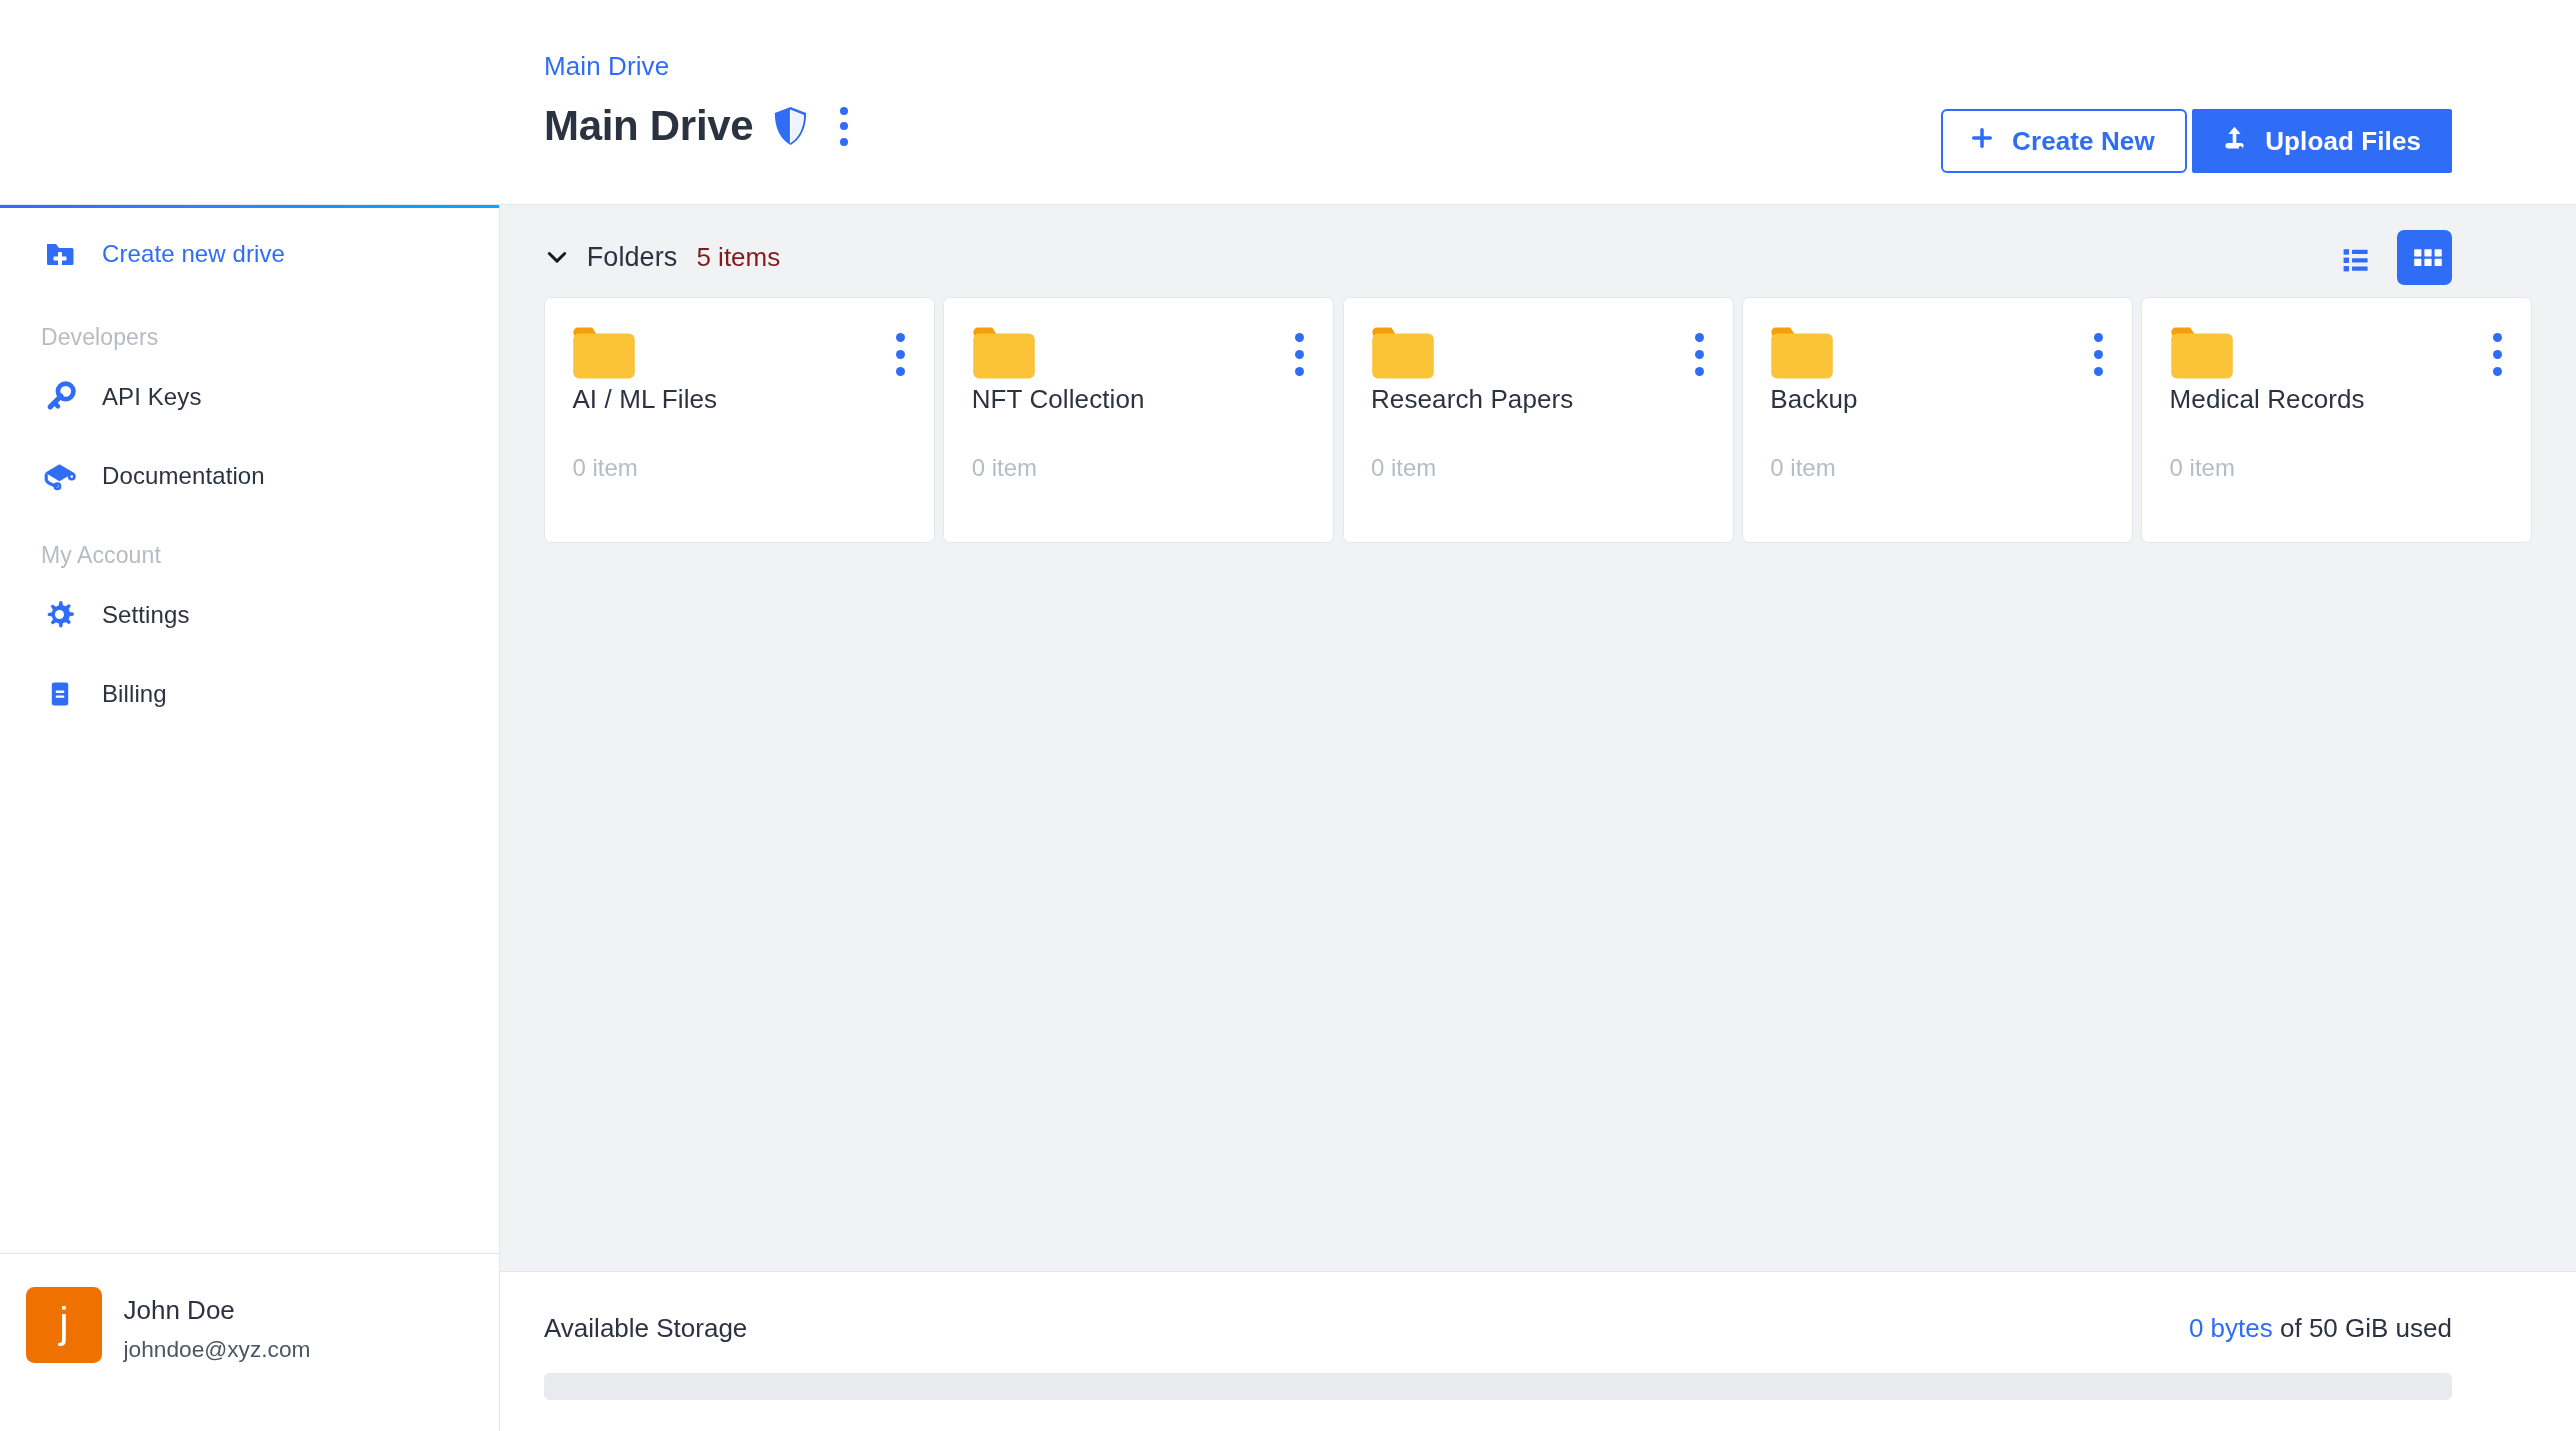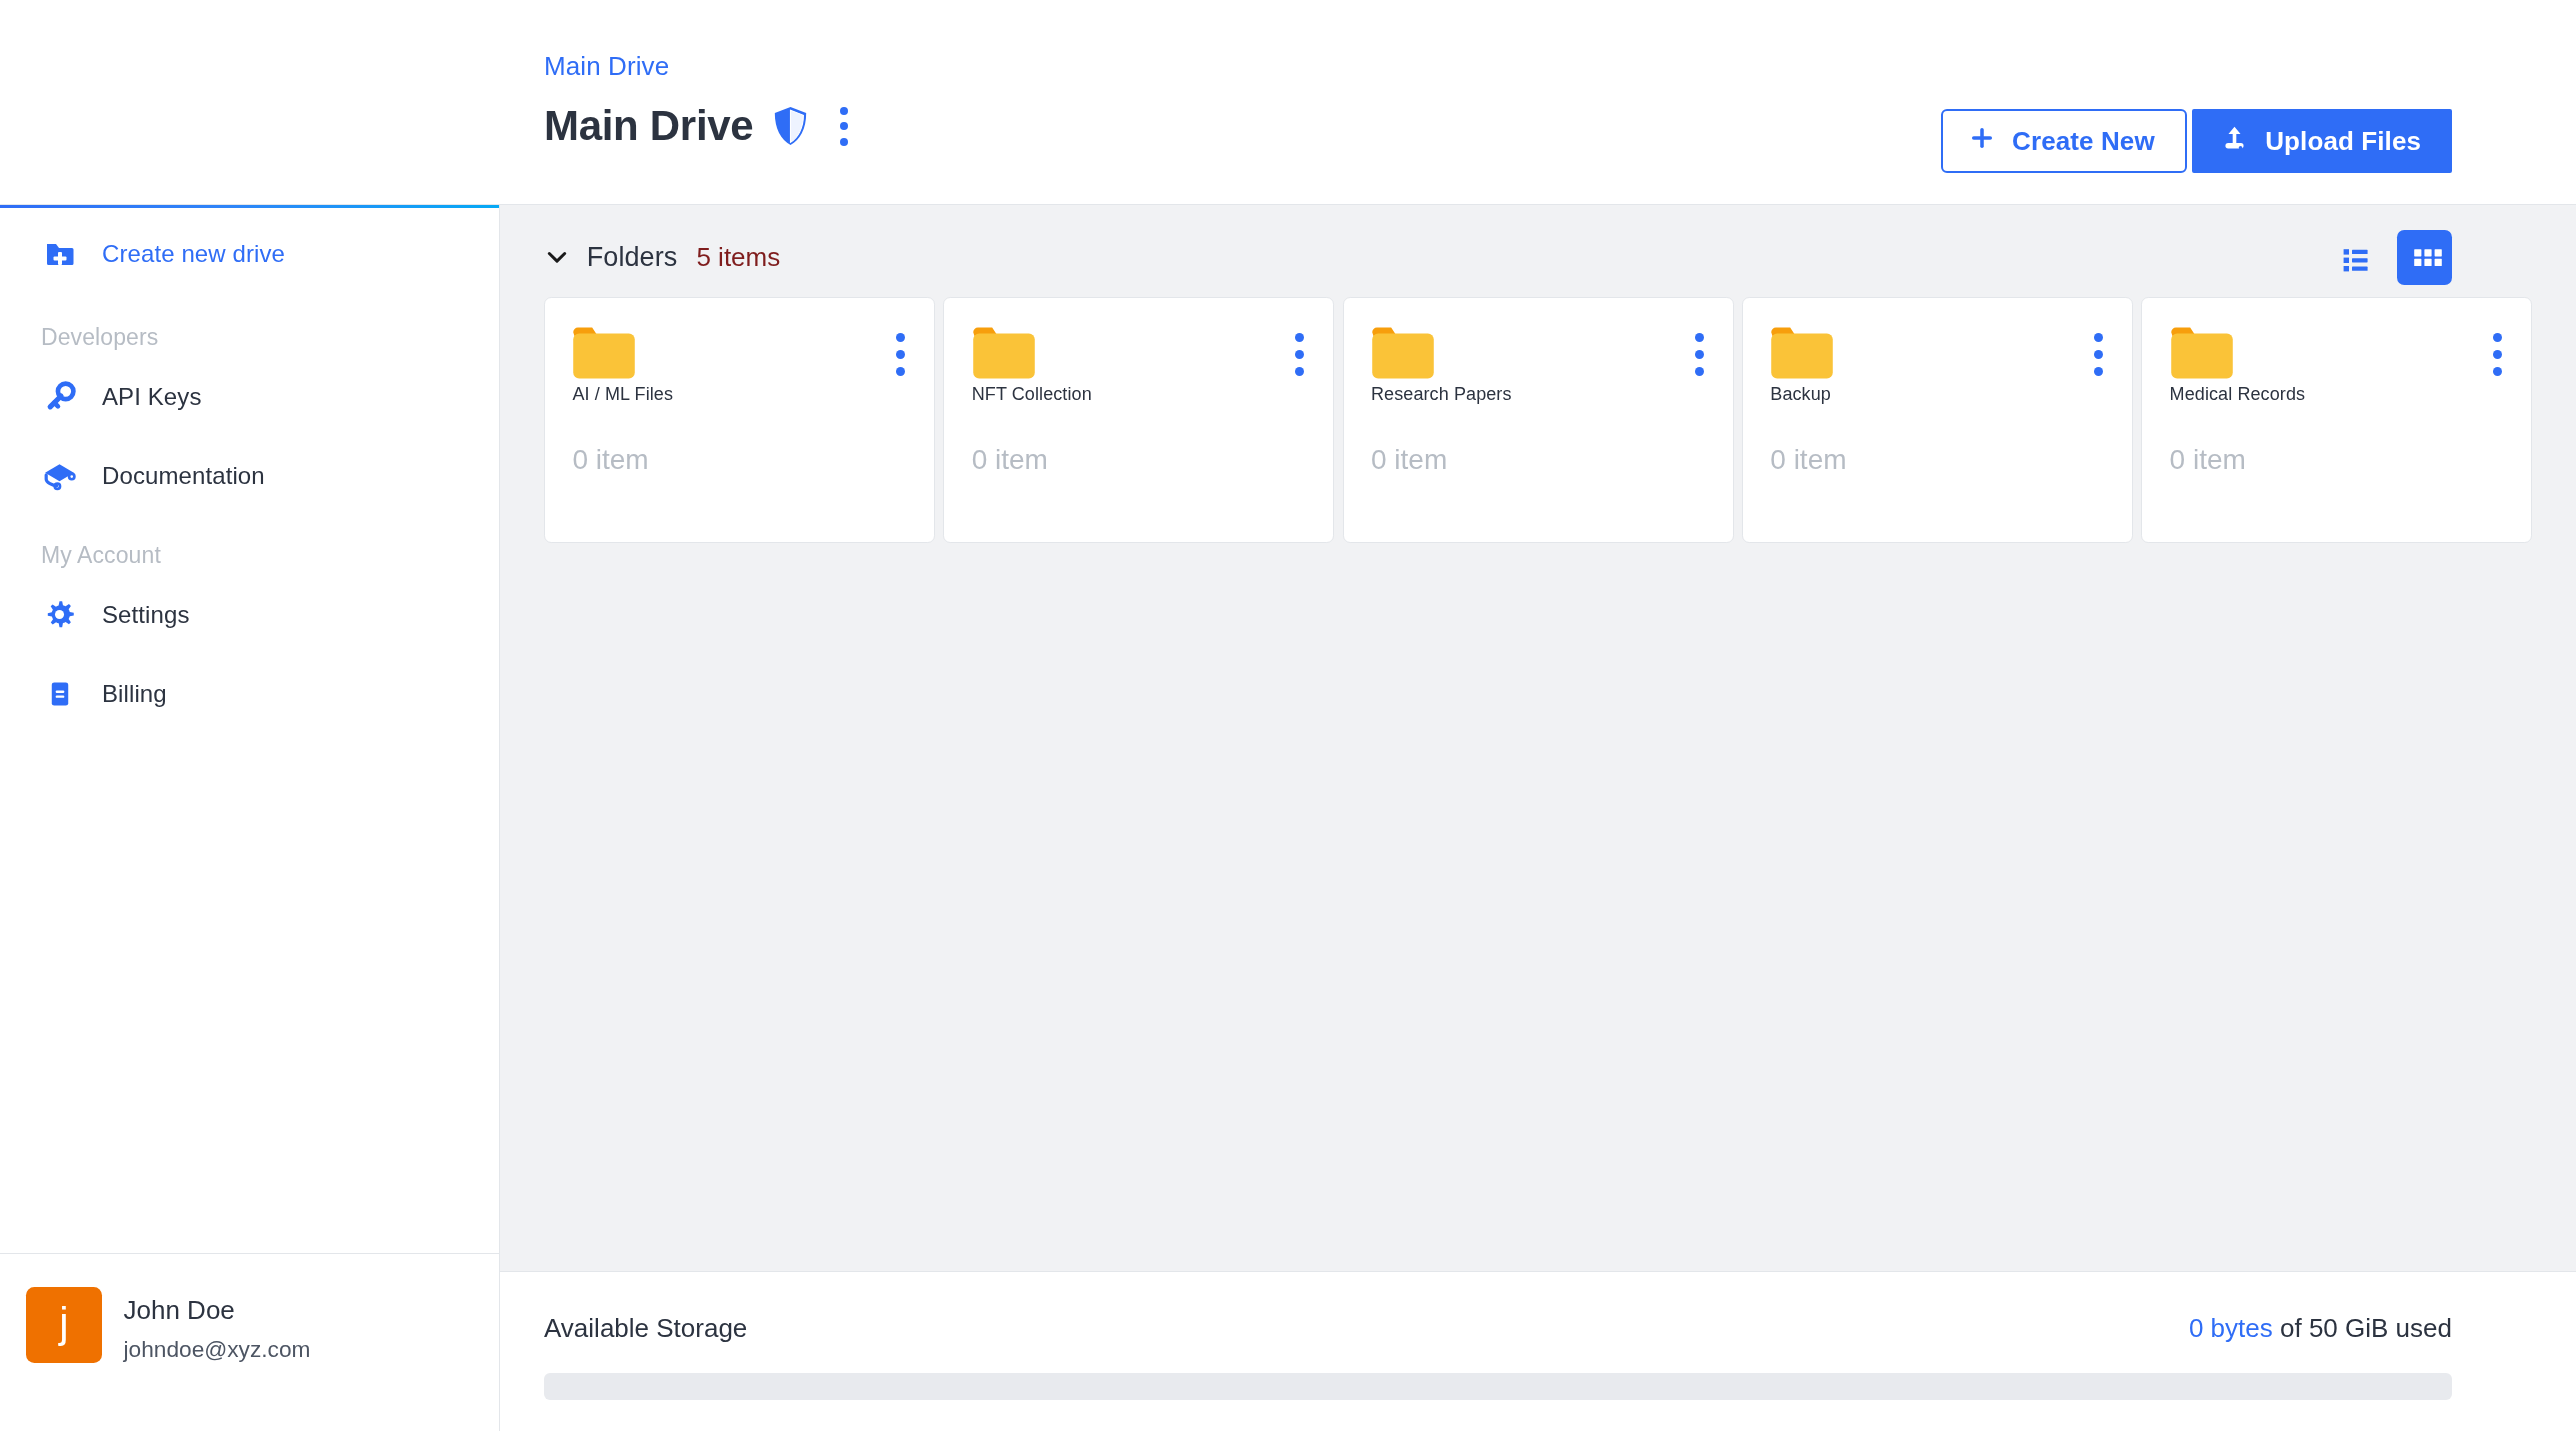--- a/index.html
+++ b/index.html
@@ -153,22 +153,22 @@
     border: 1.8px solid #e3e6ea;
     border-radius: 7.2px;
     padding: 26px 27.4px 0 27.4px;
     position: relative;
     cursor: pointer;
     flex: 0 0 391px;
   }
   .folder-card .kebab { position: absolute; right: 29px; top: 35px; display:flex; flex-direction: column; gap: 7.8px; cursor:pointer; }
   .folder-card .kebab span { width: 9px; height: 9px; border-radius: 50%; background: #2f6df6; display:block; }
   .folder-icon { width: 64px; height: 58px; margin-bottom: 38px; }
-  .folder-name { font-size: 18px; color: #2c3340; margin-bottom: 24px; letter-spacing: 0.1px; }
-  .folder-items { font-size: 28px; color: #b6bcc4; margin-top: 39px; }
+  .folder-name { font-size: 26px; color: #2c3340; margin-bottom: 24px; letter-spacing: 0.1px; }
+  .folder-items { font-size: 24px; color: #b6bcc4; margin-top: 39px; }
 
   
   .storage-bar {
     background: #ffffff;
     border-top: 1.8px solid #e3e6ea;
     height: 160px;
     padding: 41px 124px 0 44px;
     margin-left: 0;
   }
   .storage-row { display: flex; align-items: baseline; }

